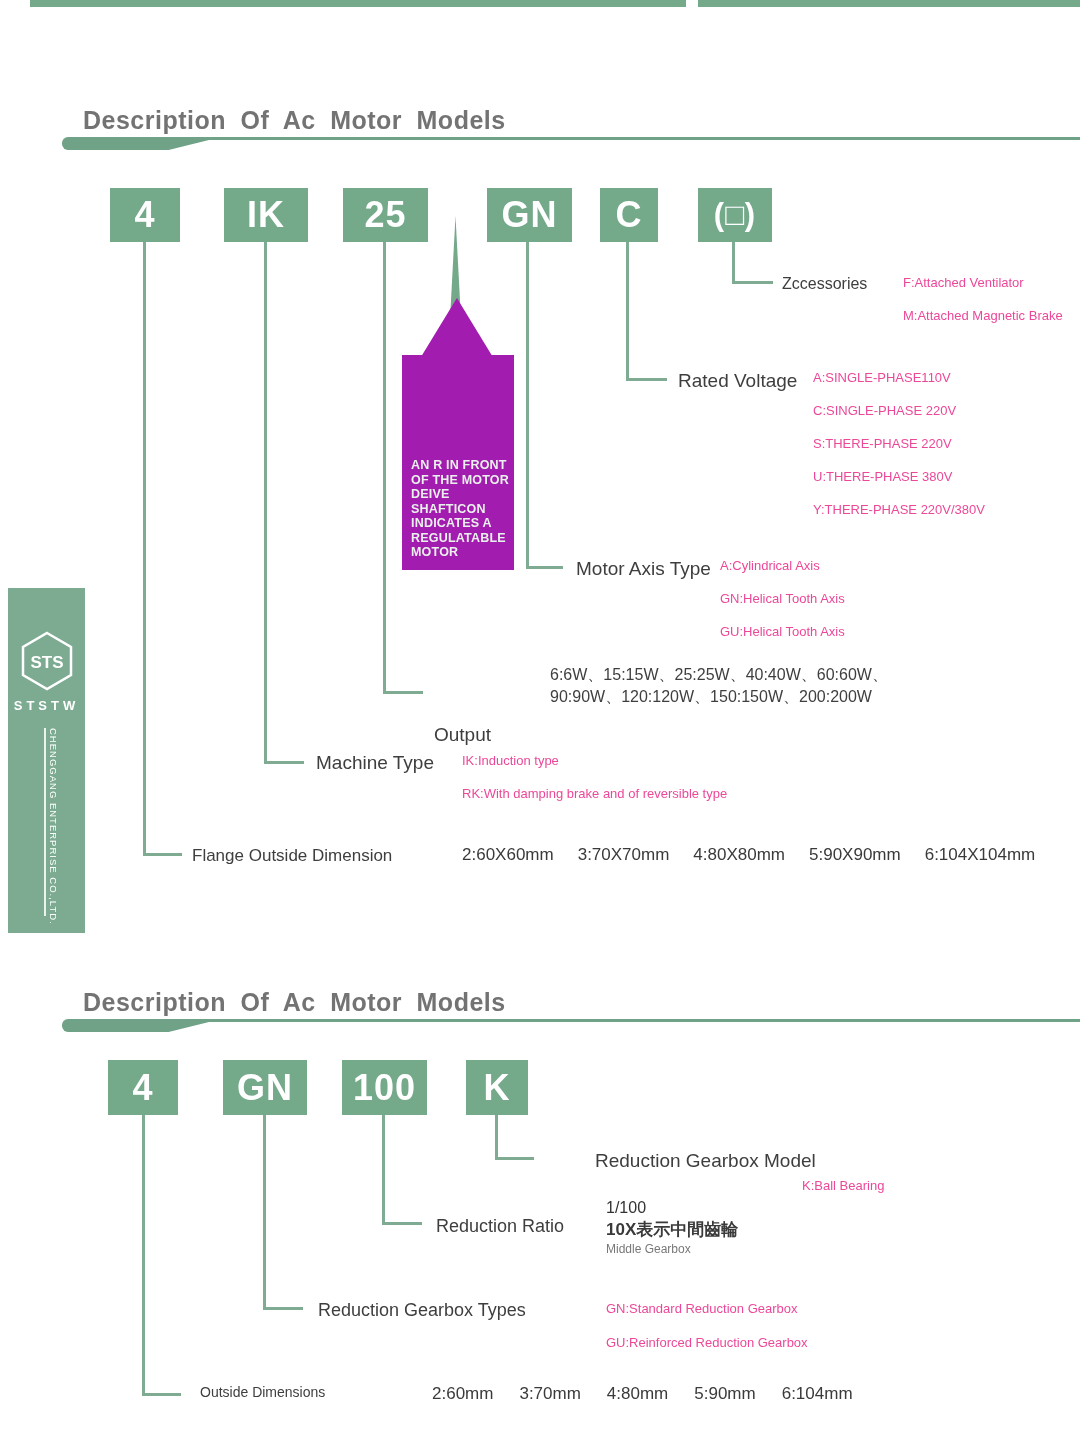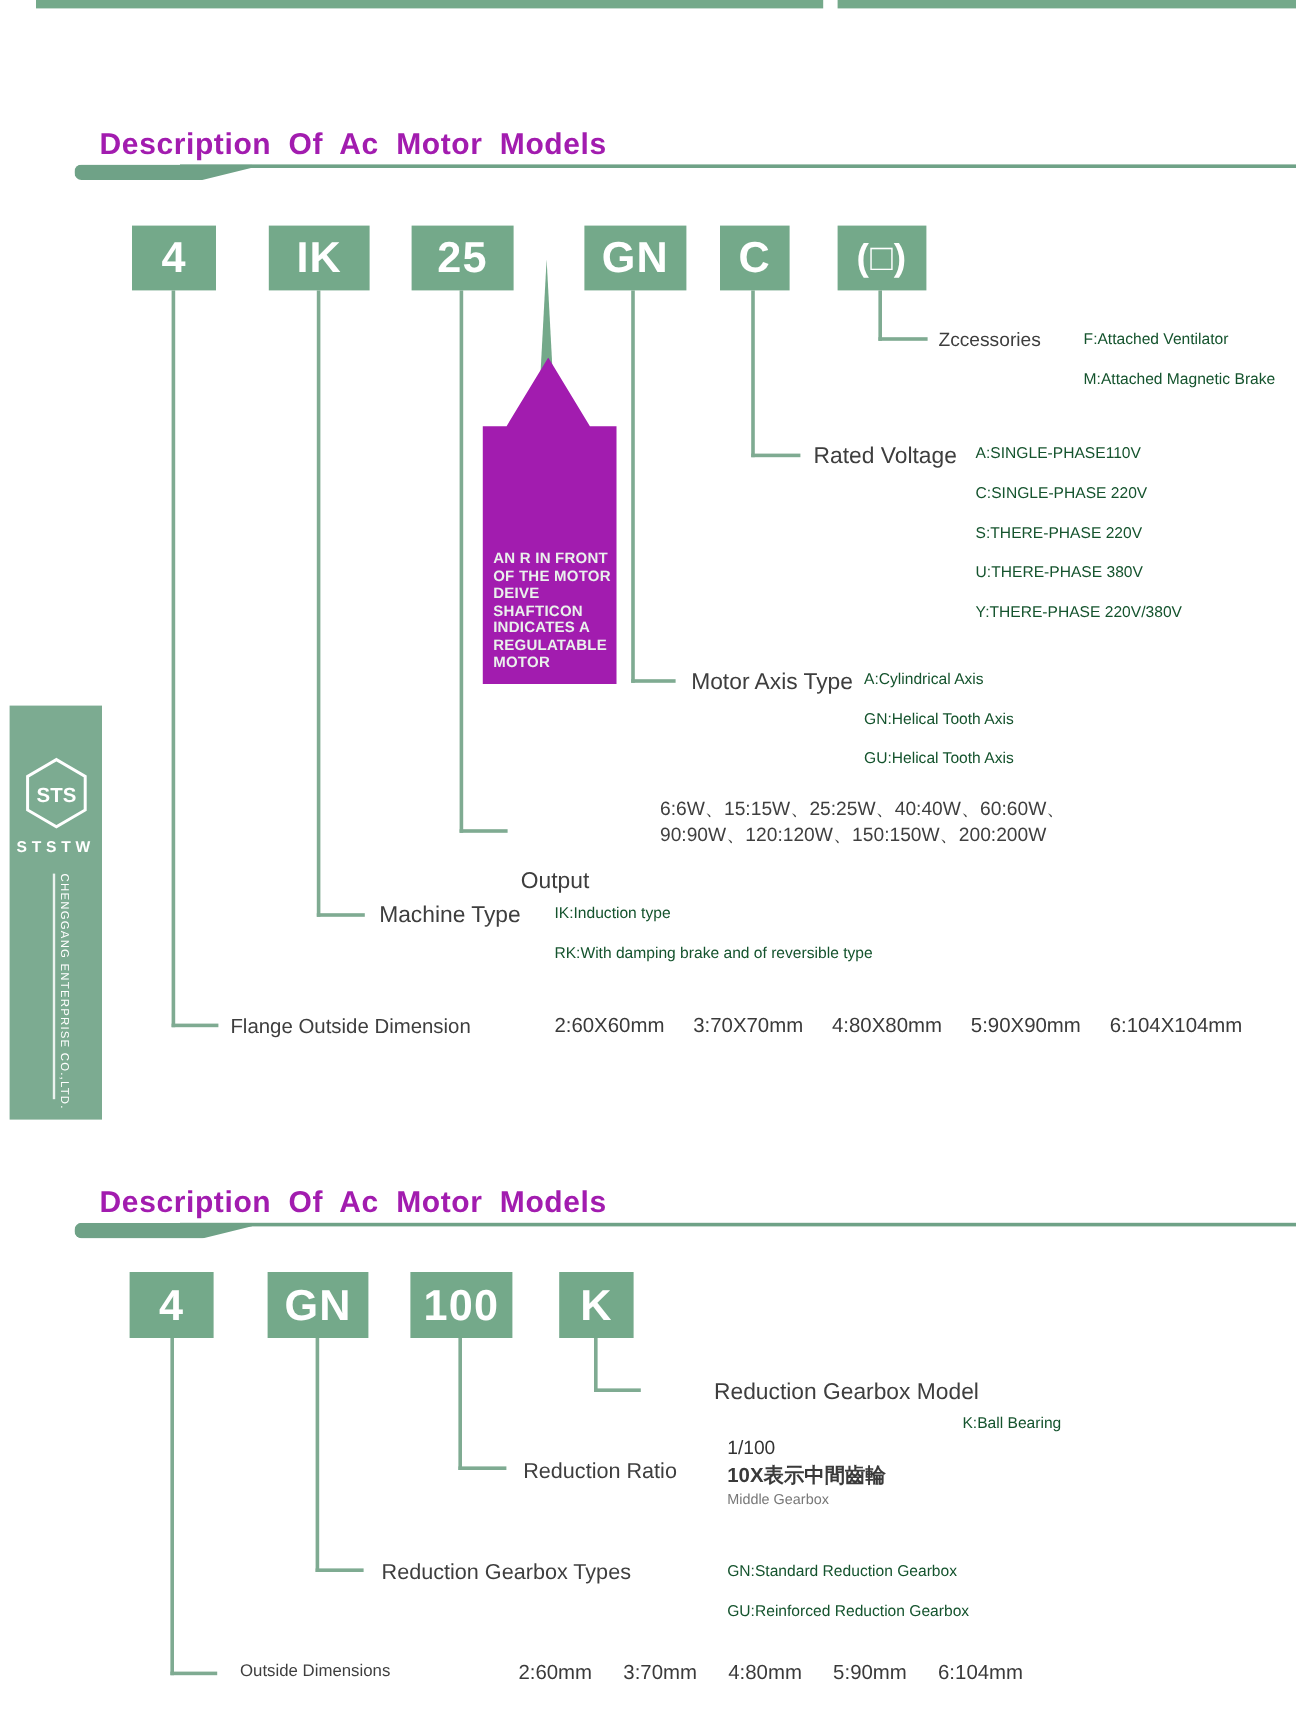--- a/index.html
+++ b/index.html
@@ -3,39 +3,39 @@
 <meta charset="utf-8">
 <style>
   html,body{margin:0;padding:0;background:#ffffff;}
   .page{
     position:relative;width:1080px;height:1444px;background:#ffffff;overflow:hidden;
     font-family:"Liberation Sans","DejaVu Sans",sans-serif;color:#3e3e3e;
   }
   .abs{position:absolute;}
   .topbar{position:absolute;top:0;height:7px;background:#74a98a;}
   .sec-title{
-    position:absolute;font-size:25px;font-weight:bold;color:#a21caf;
+    position:absolute;font-size:25px;font-weight:bold;color:#737373;
     letter-spacing:0.5px;word-spacing:7px;white-space:nowrap;
   }
   .bar-thick{
     position:absolute;width:148px;height:13px;background:#6fa287;
     border-radius:6px 0 0 6px;
     clip-path:polygon(0 0,100% 0,100% 22%,72% 100%,2% 100%,0 70%);
   }
   .bar-thin{position:absolute;height:3px;background:#6fa287;}
   .mbox{
     position:absolute;height:54px;background:#74a98a;color:#ffffff;
     display:flex;align-items:center;justify-content:center;
     font-size:36px;font-weight:bold;letter-spacing:1px;
   }
   .vline{position:absolute;width:3px;background:#7fab92;}
   .hline{position:absolute;height:3px;background:#7fab92;}
   .lbl{position:absolute;color:#3e3e3e;white-space:nowrap;}
   .detail-list{position:absolute;display:flex;flex-direction:column;gap:19px;}
-  .detail-item{font-size:13px;line-height:14px;color:#14532d;white-space:nowrap;}
+  .detail-item{font-size:13px;line-height:14px;color:#ec4899;white-space:nowrap;}
   .dims-row{position:absolute;display:flex;flex-direction:row;}
   .dims-item{font-size:17px;color:#3a3a3a;white-space:nowrap;}
   .callout-spike{
     position:absolute;left:449px;top:216px;width:13px;height:122px;
     background:#74a98a;clip-path:polygon(50% 0,100% 100%,0 100%);
   }
   .callout-body{
     position:absolute;left:402px;top:298px;width:112px;height:272px;background:#a21caf;
     clip-path:polygon(49% 0,80% 21%,100% 21%,100% 100%,0 100%,0 21%,18% 21%);
   }

